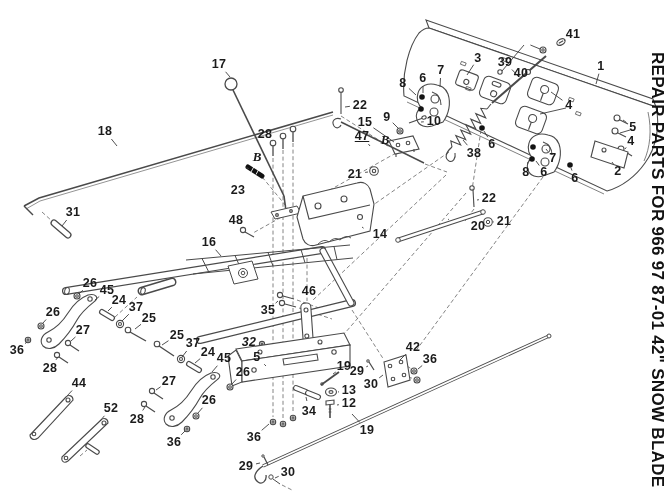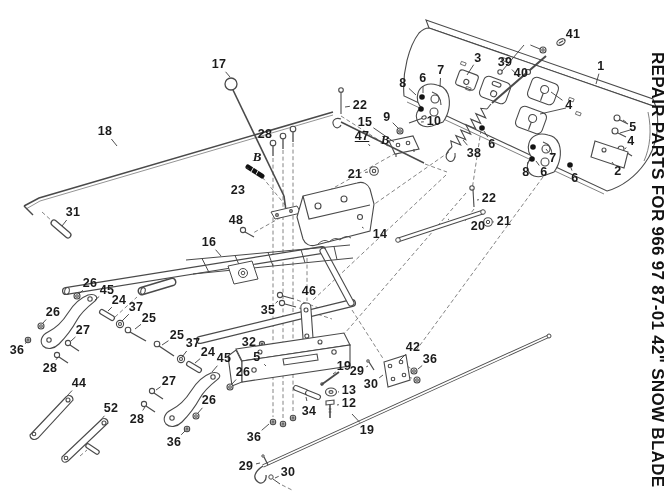--- a/index.html
+++ b/index.html
@@ -459,21 +459,21 @@
       <span class="part-label" style="left: 492px; top: 144px;">6</span>
       <span class="part-label" style="left: 355px; top: 174px;">21</span>
       <span class="part-label" style="left: 380px; top: 234px;">14</span>
       <span class="part-label" style="left: 489px; top: 198px;">22</span>
       <span class="part-label" style="left: 457px; top: 226px; padding-left: 42px;">20</span>
       <span class="part-label" style="left: 504px; top: 221px;">21</span>
       <span class="part-label" style="left: 236px; top: 220px;">48</span>
       <span class="part-label" style="left: 209px; top: 242px;">16</span>
       <span class="part-label" style="left: 309px; top: 291px;">46</span>
       <span class="part-label" style="left: 268px; top: 310px;">35</span>
-      <span class="part-label" style="left: 249px; top: 342px;">32</span>
+      <span class="part-label" style="left: 249px; top: 342px; font-style: italic;">32</span>
       <span class="part-label" style="left: 257px; top: 357px;">5</span>
       <span class="part-label" style="left: 90px; top: 283px;">26</span>
       <span class="part-label" style="left: 107px; top: 290px;">45</span>
       <span class="part-label" style="left: 53px; top: 312px;">26</span>
       <span class="part-label" style="left: 119px; top: 300px;">24</span>
       <span class="part-label" style="left: 136px; top: 307px;">37</span>
       <span class="part-label" style="left: 149px; top: 318px;">25</span>
       <span class="part-label" style="left: 83px; top: 330px;">27</span>
       <span class="part-label" style="left: 17px; top: 350px;">36</span>
       <span class="part-label" style="left: 50px; top: 368px;">28</span>

